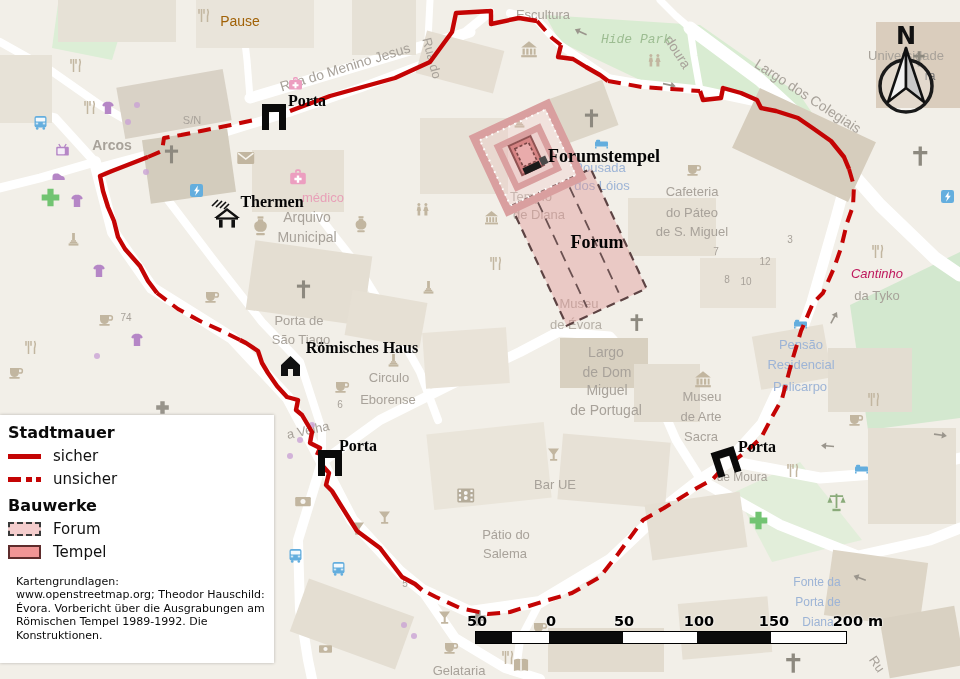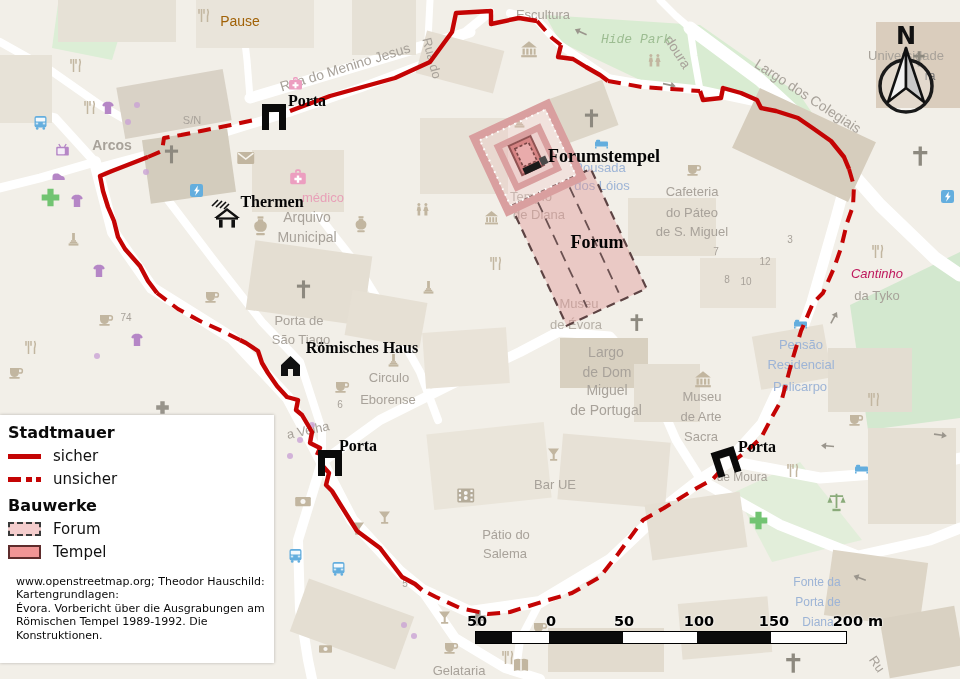--- a/index.html
+++ b/index.html
@@ -669,20 +669,20 @@
     <div class="lg-sec">Bauwerke</div>
     <div class="lg-row">
       <span class="sw sw-forum"></span>
       <span>Forum</span>
     </div>
     <div class="lg-row">
       <span class="sw sw-tempel"></span>
       <span>Tempel</span>
     </div>
     <div id="attrib">
+      <div>Kartengrundlagen:</div>
       <div>www.openstreetmap.org; Theodor Hauschild:</div>
-      <div>Kartengrundlagen:</div>
       <div>Évora. Vorbericht über die Ausgrabungen am</div>
       <div>Römischen Tempel 1989-1992. Die Konstruktionen.</div>
 
     </div>
   </div>
 </div>
 
 </body></html>

